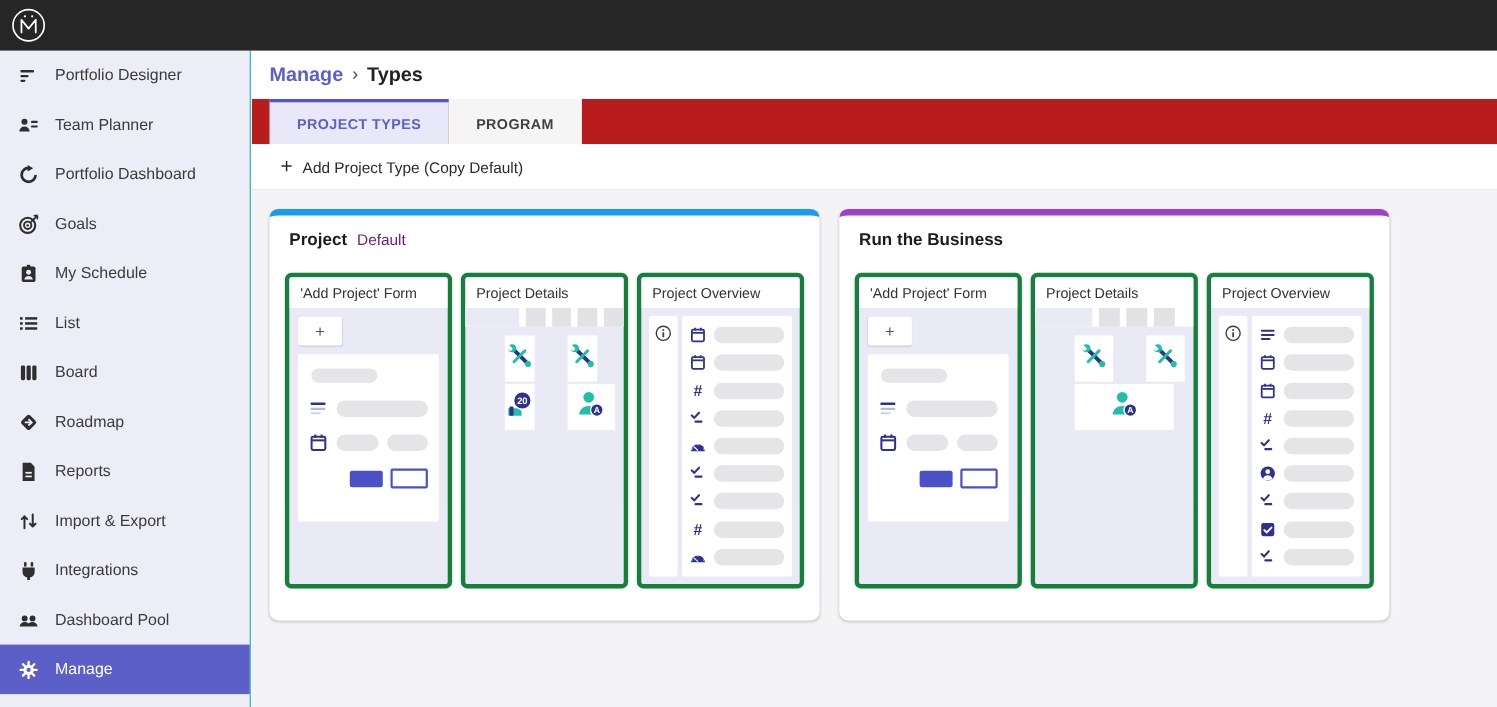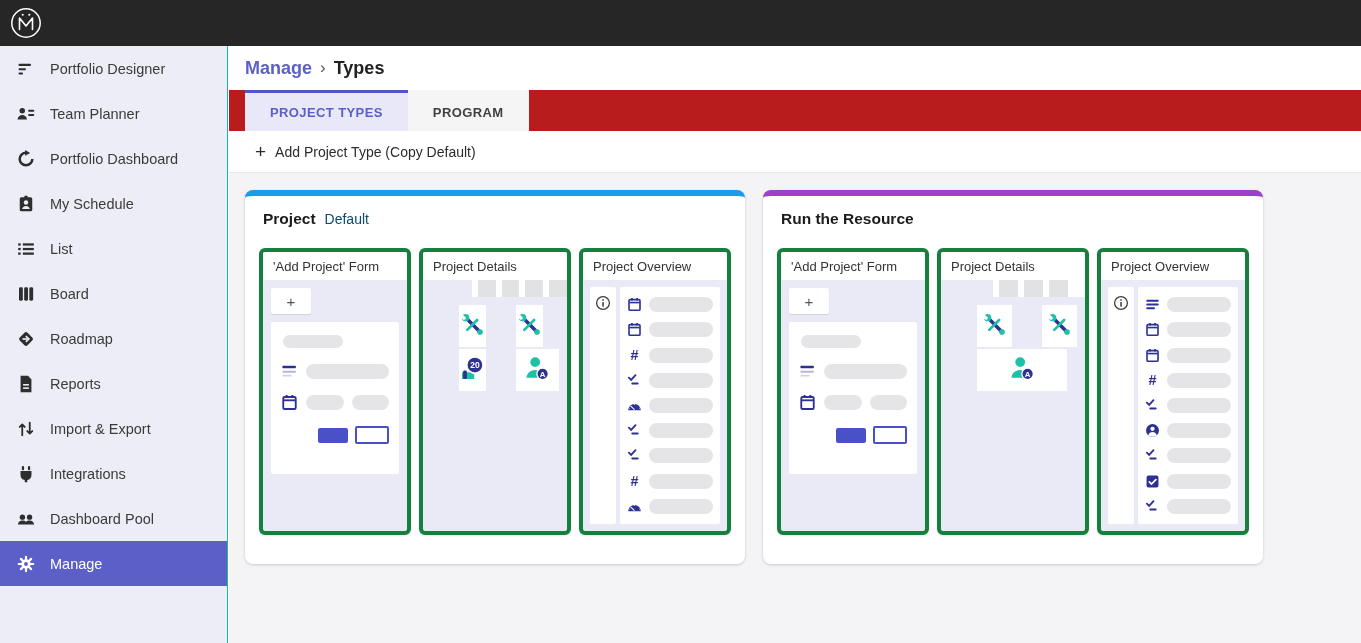--- a/index.html
+++ b/index.html
@@ -28,21 +28,21 @@
   .tab.active { background:#E8E8F8; color:#5C5FC8; border-top-color:#5356C5; }
   .add-row { background:#fff; height:42px; display:flex; align-items:center; padding-left:26px; border-bottom:1px solid #e7e7e7; }
   .add-btn { display:flex; align-items:center; gap:9px; background:none; border:none; font-family:inherit; font-size:14px; color:#2b2b2b; cursor:pointer; }
   .add-btn .plus { font-size:19px; font-weight:400; color:#2b2b2b; line-height:1; }
 
   
   .content { padding:17px 16px; display:flex; gap:18px; }
   .card { width:500px; height:374px; background:#fff; border-radius:8px; border-top:6px solid #888; box-shadow:0 1px 3px rgba(0,0,0,.18); padding:0 14px; }
   .card-title-row { height:46px; display:flex; align-items:baseline; gap:9px; padding:14px 4px 0; }
   .card-title { font-size:15.5px; font-weight:700; color:#1c1c1c; }
-  .card-badge { font-size:14px; color:#0c4a6e; }
+  .card-badge { font-size:14px; color:#701a75; }
   .panels { display:flex; gap:8px; padding-top:6px; }
   .panel { width:164px; height:287px; border:4px solid #15803d; border-radius:6px; overflow:hidden; background:#E9EAF6; display:flex; flex-direction:column; box-shadow:0 1px 2px rgba(0,0,0,.07); }
   .panel-header { background:#fff; padding:7px 10px 6px; font-size:13px; color:#333; flex:none; }
 
   
   .sk { background:#E5E5E7; border-radius:8px; }
 
   
   .form-body { padding:8px; flex:1; }
   .sk-plus { width:40px; height:26px; background:#fff; border-radius:2px; box-shadow:0 1px 1px rgba(0,0,0,.1); display:flex; align-items:center; justify-content:center; font-size:15px; color:#555; margin-bottom:8px; }
@@ -110,20 +110,32 @@
       <span class="si-label">Team Planner</span>
     </div>
     <div class="side-item">
       <span class="si-icon">
         <svg viewBox="0 0 24 24">
           <path d="M19.6 12A7.6 7.6 0 1 1 12 4.4" fill="none" stroke="currentColor" stroke-width="3"></path>
           <path d="M11 1.2v7l6-3.5z" fill="currentColor"></path>
         </svg>
       </span>
       <span class="si-label">Portfolio Dashboard</span>
+    </div>
+    <div class="side-item">
+      <span class="si-icon">
+        <svg viewBox="0 0 24 24">
+          <circle cx="11" cy="13" r="8.2" fill="none" stroke="currentColor" stroke-width="2.3"></circle>
+          <circle cx="11" cy="13" r="4" fill="none" stroke="currentColor" stroke-width="2.1"></circle>
+          <circle cx="11" cy="13" r="1.3" fill="currentColor"></circle>
+          <path d="M14.5 9.5 21 3" stroke="currentColor" stroke-width="2"></path>
+          <path d="M21.8 2.2l-4.3.4M21.8 2.2l-.4 4.3" stroke="currentColor" stroke-width="1.8"></path>
+        </svg>
+      </span>
+      <span class="si-label">Goals</span>
     </div>
     <div class="side-item">
       <span class="si-icon">
         <svg viewBox="0 0 24 24">
           <rect x="4.5" y="3.8" width="15" height="17" rx="2" fill="currentColor"></rect>
           <rect x="10" y="2" width="4" height="3.4" rx="1" fill="currentColor"></rect>
           <circle cx="12" cy="10.3" r="2.7" fill="#EDEDF7"></circle>
           <path d="M7.3 18c.8-2.4 2.5-3.6 4.7-3.6s3.9 1.2 4.7 3.6z" fill="#EDEDF7"></path>
         </svg>
       </span>
@@ -433,21 +445,21 @@
                   </span>
                   <div class="ov-pill sk"></div>
                 </div>
               </div>
             </div>
           </div>
         </div>
       </div>
       <div class="card" style="border-top-color: rgb(156, 66, 200);">
         <div class="card-title-row">
-          <span class="card-title">Run the Resource</span>
+          <span class="card-title">Run the Business</span>
         </div>
         <div class="panels">
           <div class="panel">
             <div class="panel-header">'Add Project' Form</div>
             <div class="form-body">
               <div class="sk-plus">
                 <span>+</span>
               </div>
               <div class="form-card">
                 <div class="f-row" style="margin: 2px 0px 15px 2px;">

